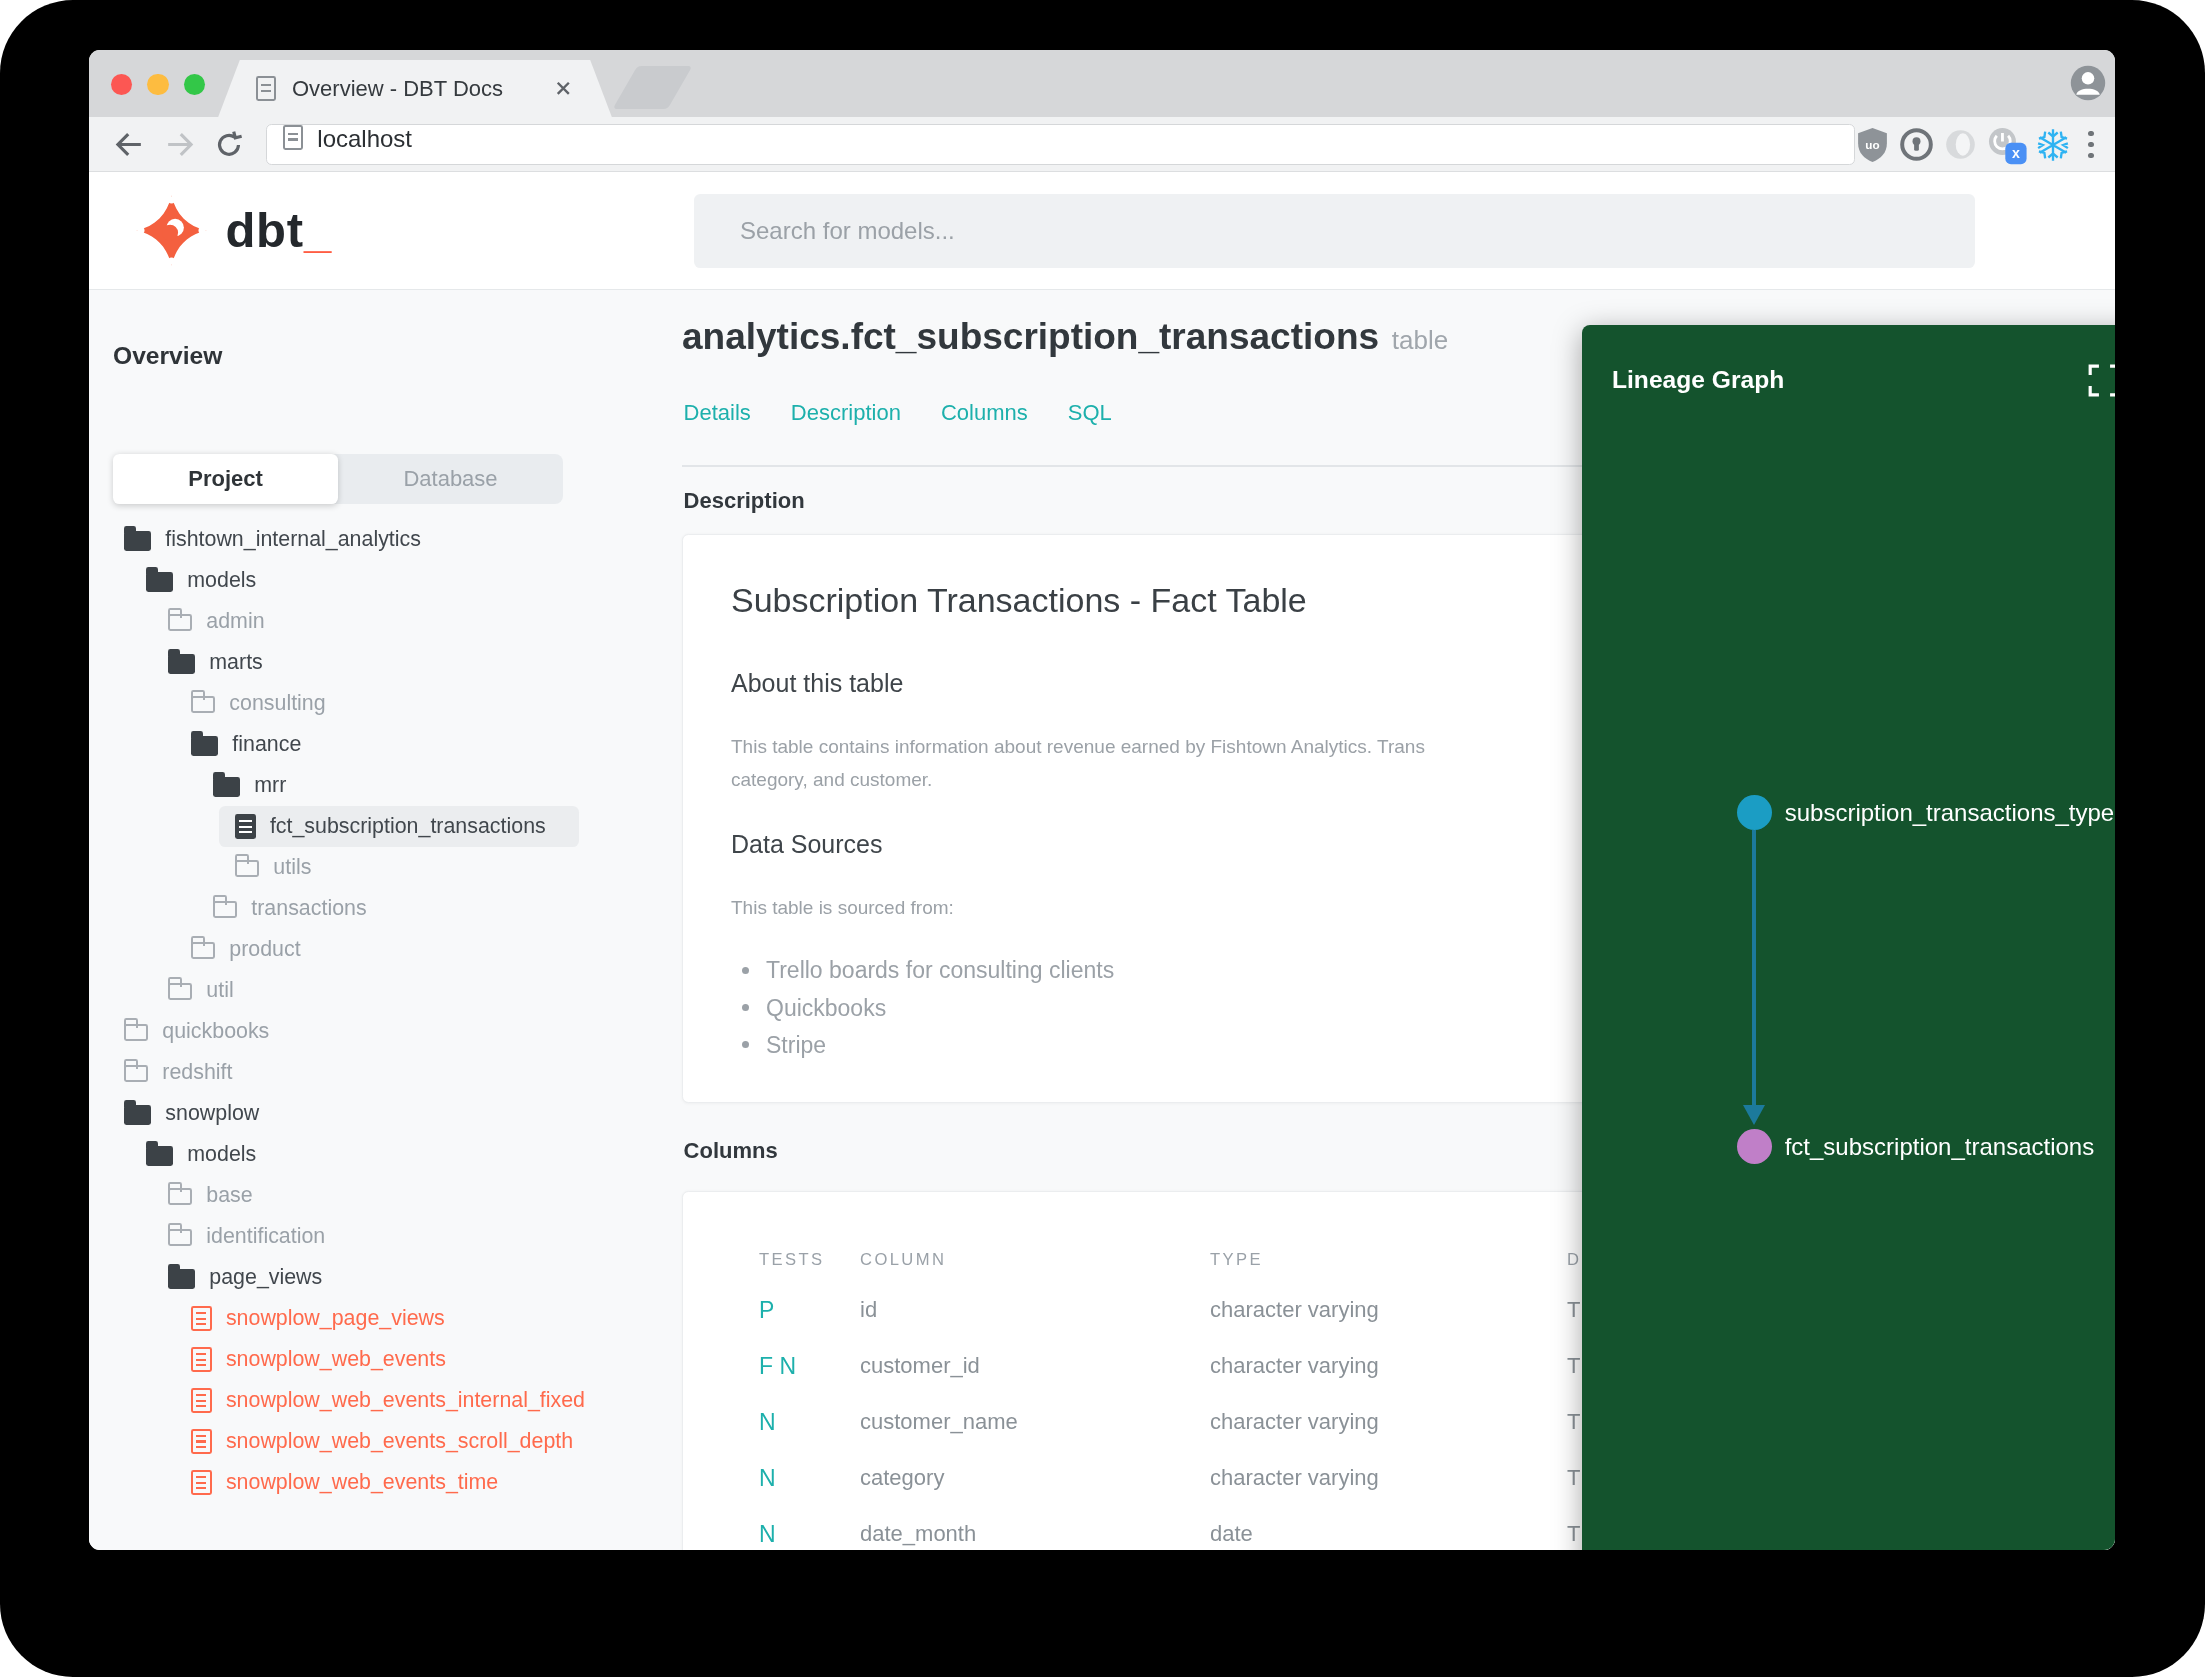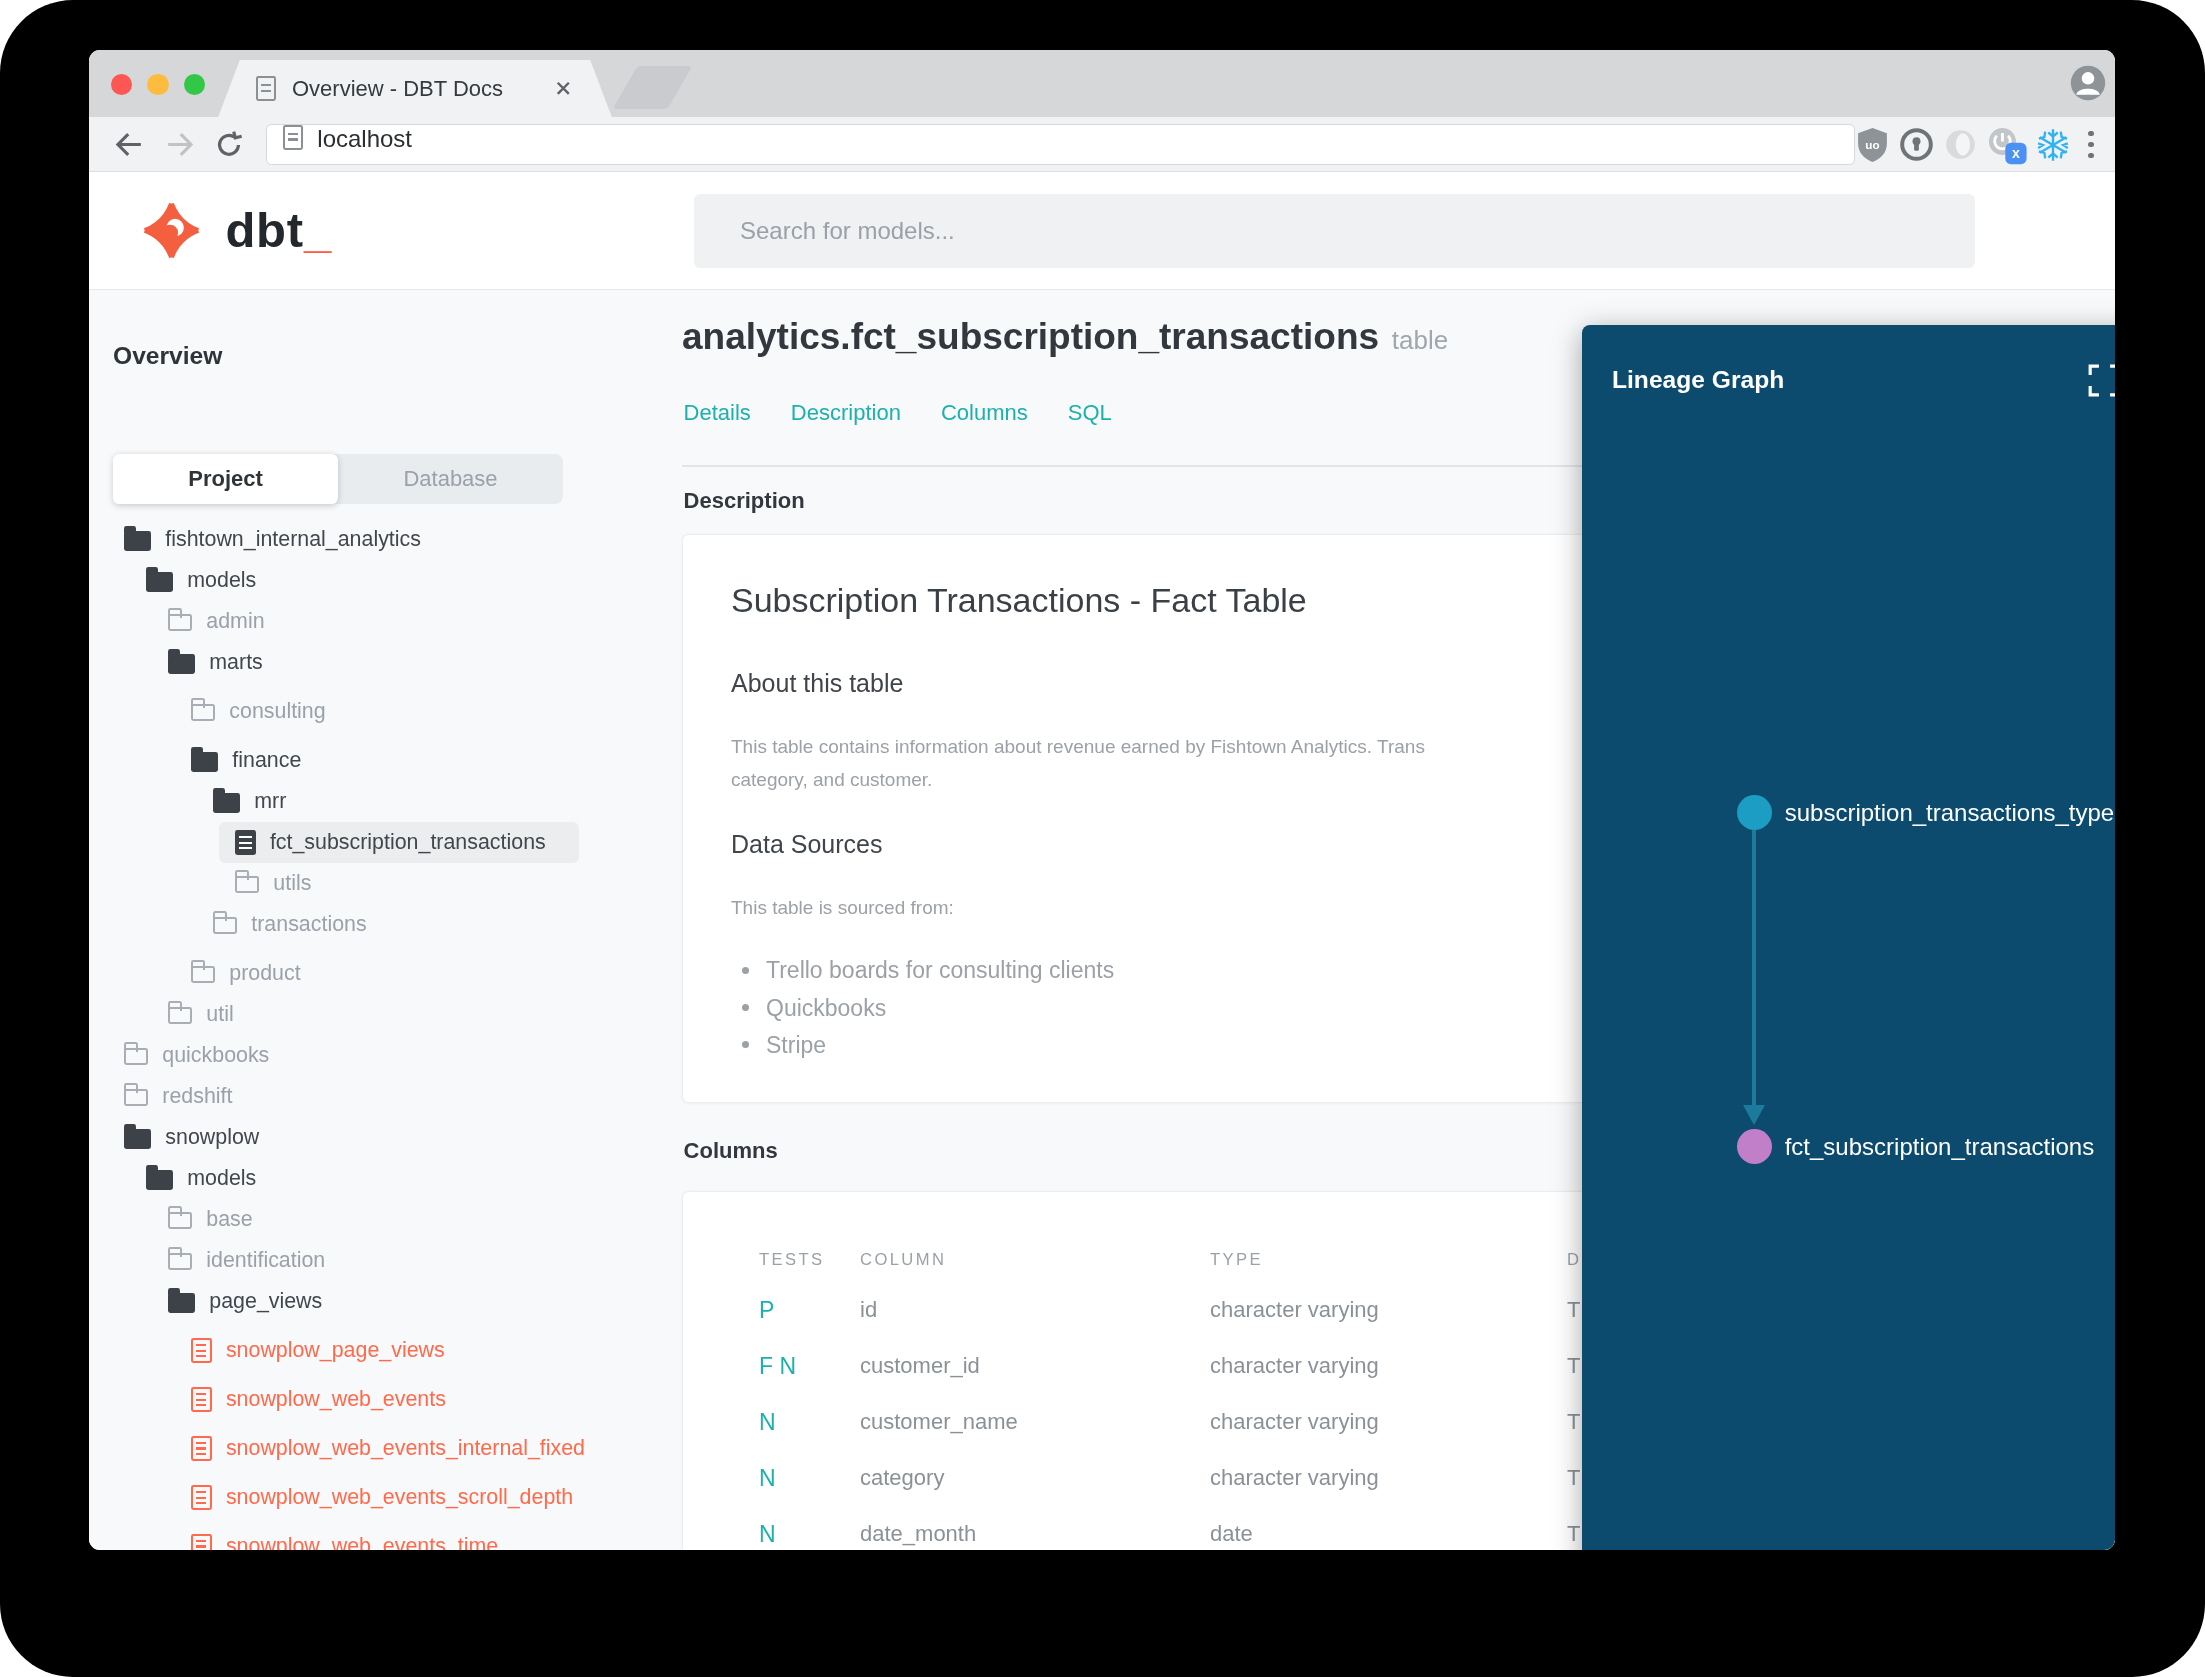--- a/index.html
+++ b/index.html
@@ -52,21 +52,21 @@
   .side-title { position:absolute; left:24px; top:51px; font-size:24.6px; font-weight:bold; color:#2f3438; }
   .toggle { position:absolute; left:24px; top:163px; width:450px; height:50px; background:#e9ecef; border-radius:8px; display:flex; }
   .tg { flex:1; display:flex; align-items:center; justify-content:center; font-size:22px; }
   .tg.active { background:#fff; border-radius:6.3px; box-shadow:0 1.6px 6.3px rgba(0,0,0,.18); font-weight:bold; color:#2f3438; }
   .tg.idle { color:#9aa1a8; }
   .tree { position:absolute; left:24px; top:228px; width:466px; }
   .trow { display:flex; align-items:center; height:41px; font-size:21.4px; color:#41474d; cursor:default; white-space:nowrap; }
   .trow.muted { color:#9aa1a8; }
   .trow.redtxt { color:#ff6a4c; }
   .lv0 { padding-left:11px; } .lv1 { padding-left:33px; } .lv2 { padding-left:55px; }
-  .lv3 { padding-left:78px;margin-top:8px; } .lv4 { padding-left:100px; } .lv5 { padding-left:122px; }
+  .lv3 { padding-left:78px; } .lv4 { padding-left:100px; } .lv5 { padding-left:122px; }
   .trow.selected { background:#ebedef; border-radius:6.3px; margin-left:106px; padding-left:16px; }
   .fo { width:27px; height:20px; border-radius:2.4px; position:relative; flex:none; margin-right:14.3px; margin-top:3.2px; }
   .fo.open { background:#3c4247; }
   .fo.open::before { content:""; position:absolute; top:-5.5px; left:0; width:12px; height:7.1px; border-radius:2.4px 2.4px 0 0; background:#3c4247; }
   .fo.closed { border:2.4px solid #a9aeb4; width:24px; height:16.6px; margin-top:1.6px; }
   .fo.closed::before { content:""; position:absolute; top:-8px; left:-2.4px; width:10.3px; height:8px; border:2.4px solid #a9aeb4; border-bottom:none; border-radius:2.4px 2.4px 0 0; }
   .fl { width:20.6px; height:25px; border-radius:2.4px; position:relative; flex:none; margin-right:14.3px; }
   .fl.dark { background:#3c4247; }
   .fl.dark::after { content:""; position:absolute; left:4px; right:4px; top:6.3px; height:13.5px;
                     background:repeating-linear-gradient(#fff 0 2.4px, transparent 2.4px 5.5px); }
@@ -93,21 +93,21 @@
   .bullets li::before { content:""; position:absolute; left:11px; top:14.3px; width:7.1px; height:7.1px; border-radius:50%; background:#9ba1a7; }
   .card2 { top:900px; height:713px; padding:46px 192px 16px 76px; }
   .ctable { display:grid; grid-template-columns:101px 350px 357px 1fr; }
   .ch { font-size:16.6px; letter-spacing:2.4px; color:#9aa1a8; height:44px; display:flex; align-items:center; }
   .cc { font-size:22px; color:#8a9197; height:56px; display:flex; align-items:center; }
   .cc.test { color:#1db0ac; font-size:23px; }
   .cc.desc { justify-content:space-between; }
   .chev { width:12px; height:12px; border-right:2.4px solid #aab0b5; border-top:2.4px solid #aab0b5; transform:rotate(45deg); margin-right:4.8px; flex:none; }
 
   
-  .panel { position:absolute; left:1493px; top:152px; width:575px; height:1314px; background:#0c4a6e; border-radius:8px; box-shadow:0 6.3px 28.5px rgba(0,0,0,.35); z-index:50; }
+  .panel { position:absolute; left:1493px; top:152px; width:575px; height:1314px; background:#14532d; border-radius:8px; box-shadow:0 6.3px 28.5px rgba(0,0,0,.35); z-index:50; }
   .panel-title { position:absolute; left:30px; top:41px; font-size:24.6px; font-weight:bold; color:#fff; }
   .fsic { position:absolute; right:35px; top:38px; width:35px; height:35px; cursor:pointer; }
   .node { position:absolute; display:flex; align-items:center; }
   .dot { width:35px; height:35px; border-radius:50%; flex:none; }
   .nlabel { font-size:24px; color:#fff; margin-left:12.7px; white-space:nowrap; }
   .edge { position:absolute; left:170px; top:505px; width:4px; height:277px; background:#1c7a9c; }
   .edgehead { position:absolute; left:161px; top:780px; width:0; height:0; border-left:11px solid transparent; border-right:11px solid transparent; border-top:20.6px solid #1c7a9c; }
 
   svg { display:block; }
 </style>

